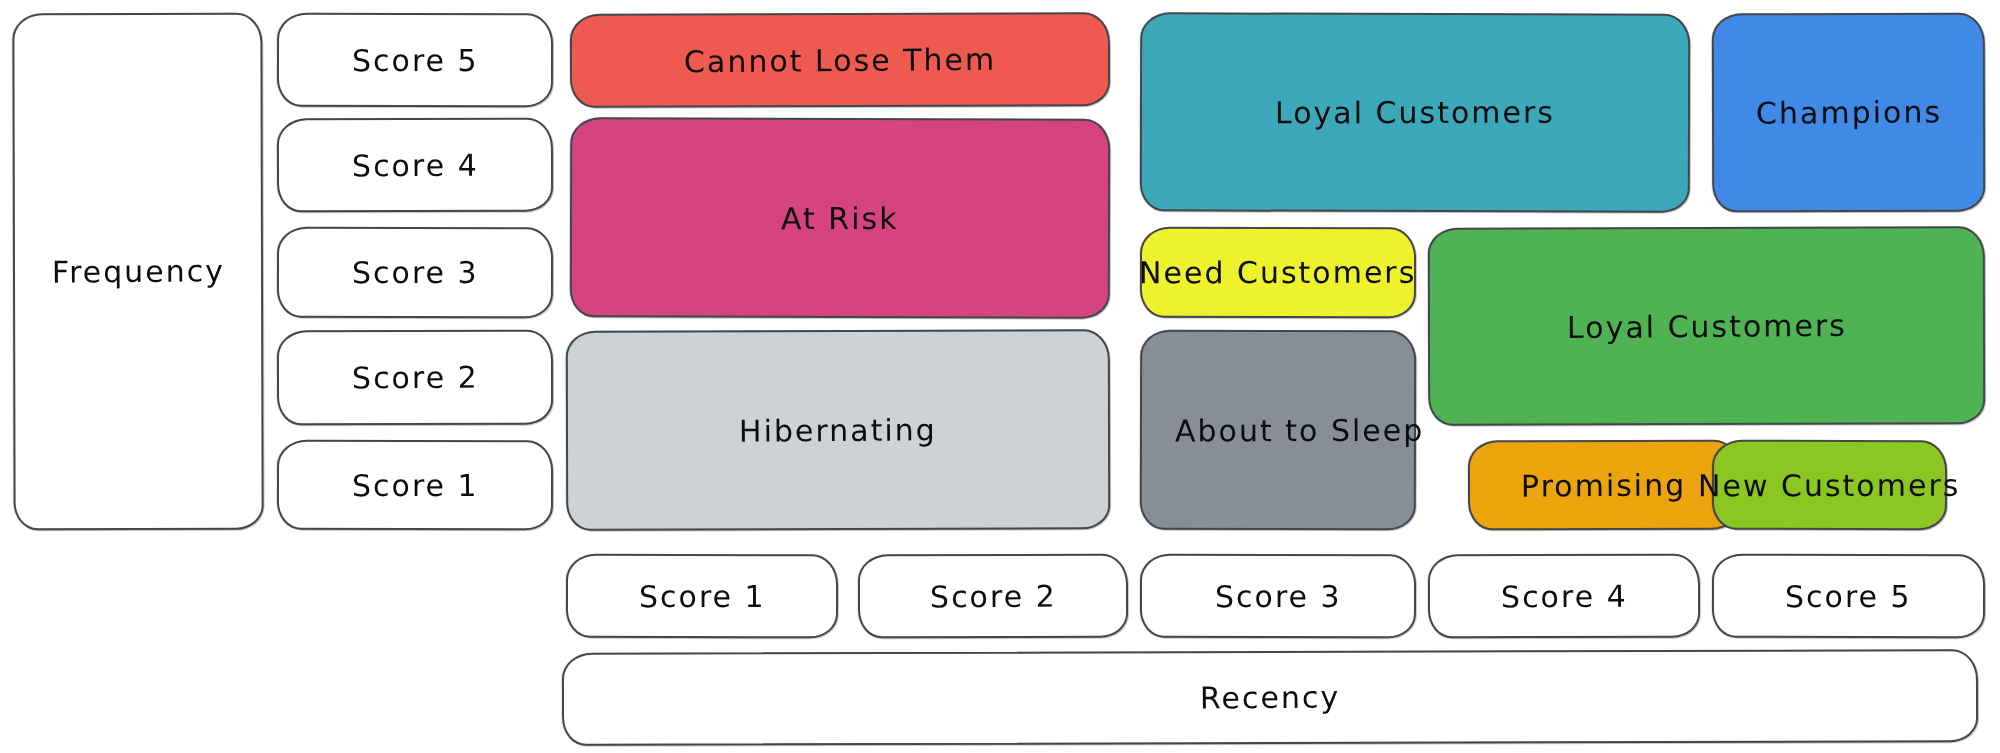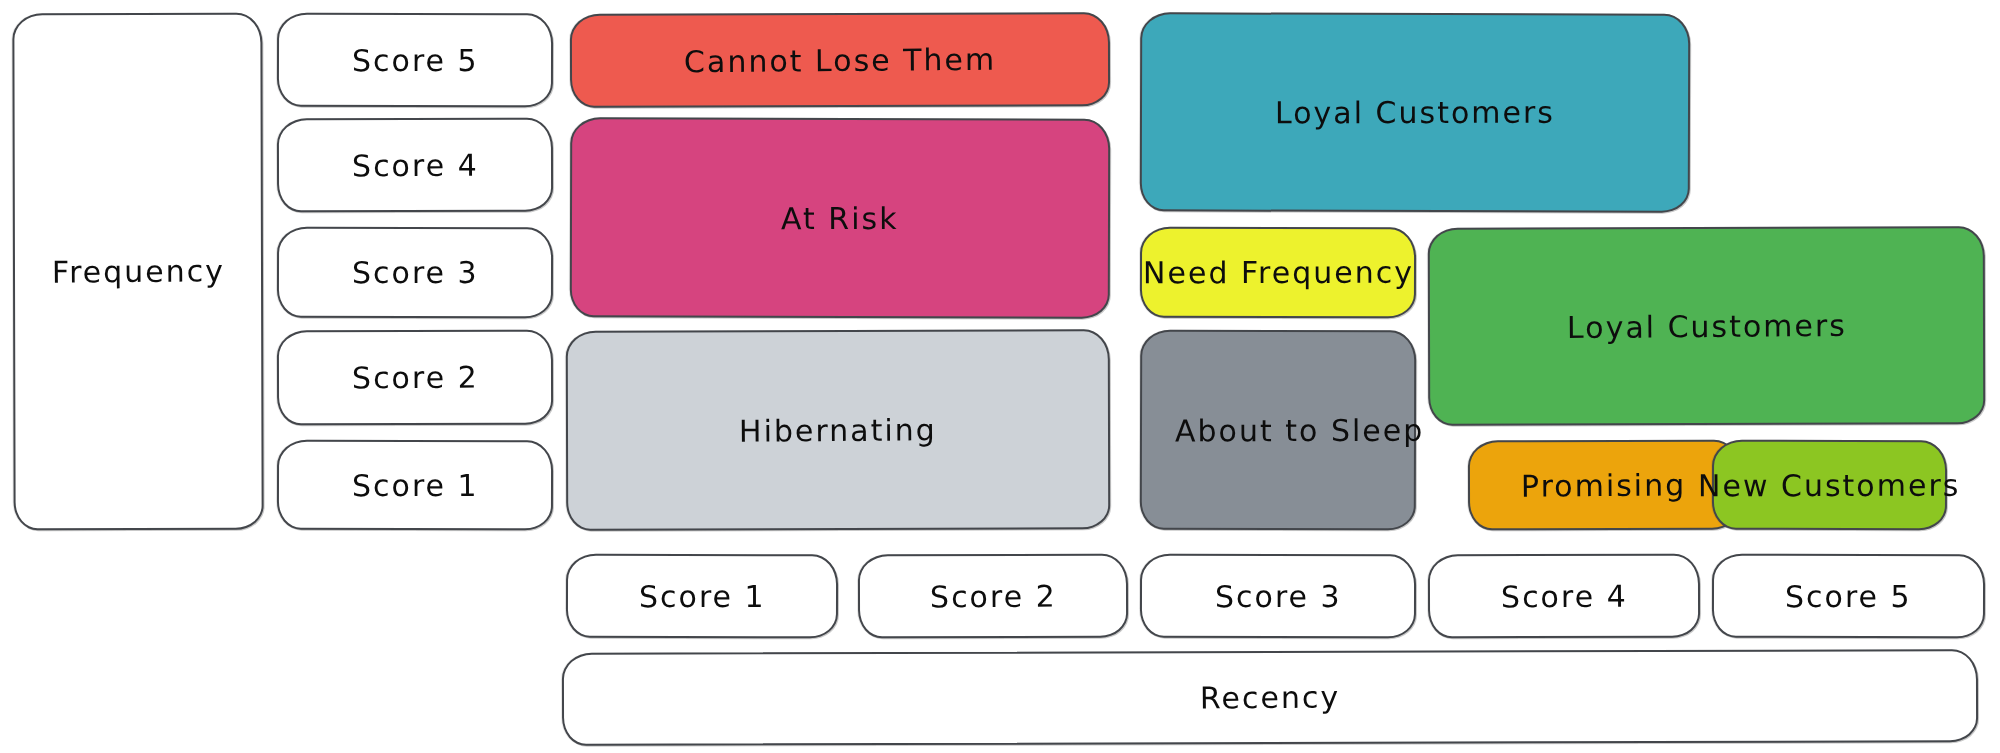--- a/index.html
+++ b/index.html
@@ -72,22 +72,25 @@
   </div>
   <div class="box at-risk tilt2" style="background: rgb(214, 68, 127);">
     <span class="lbl">At Risk</span>
   </div>
   <div class="box hibernating tilt1" style="background: rgb(205, 210, 215);">
     <span class="lbl">Hibernating</span>
   </div>
   <div class="box loyal-teal tilt2" style="background: rgb(61, 168, 186);">
     <span class="lbl">Loyal Customers</span>
   </div>
+  <div class="box champions tilt1" style="background: rgb(65, 137, 230);">
+    <span class="lbl">Champions</span>
+  </div>
   <div class="box need-attention tilt2" style="background: rgb(237, 242, 45);">
-    <span class="lbl">Need Frequency</span>
+    <span class="lbl">Need Customers</span>
   </div>
   <div class="box loyal-green tilt1" style="background: rgb(79, 179, 83);">
     <span class="lbl">Loyal Customers</span>
   </div>
   <div class="box about-to-sleep tilt2" style="background: rgb(135, 142, 150); padding-left: 44px;">
     <span class="lbl">About to Sleep</span>
   </div>
   <div class="box promising tilt1" style="background: rgb(236, 164, 12);">
     <span class="lbl">Promising</span>
   </div>

